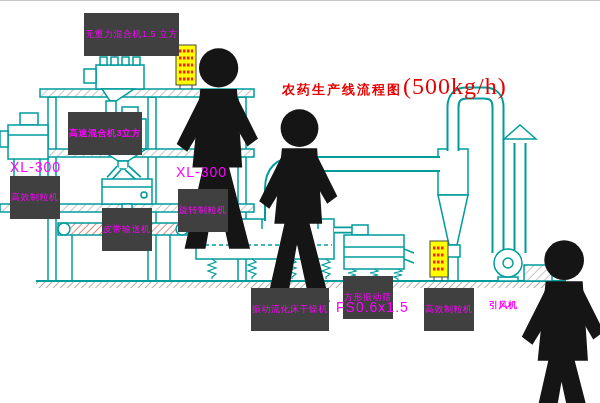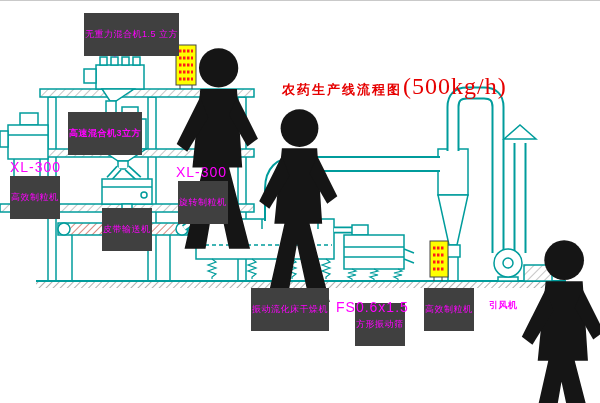--- a/index.html
+++ b/index.html
@@ -205,21 +205,21 @@
 <div class="title">
   <span class="t1">农药生产线流程图</span>
   <span class="t2">(500kg/h)</span>
 </div>
 
 <div class="lbl hl" style="left:84px;top:12px;">无重力混合机1.5 立方</div>
 <div class="lbl hl" style="left:68px;top:111px;font-weight:bold;">高速混合机3立方</div>
 <div class="lbl model" style="left:10px;top:158px;">XL-300</div>
 <div class="lbl hl" style="left:10px;top:175px;">高效制粒机</div>
 <div class="lbl model" style="left:176px;top:163px;">XL-300</div>
-<div class="lbl hl" style="left:178px;top:180px;">旋转制粒机</div>
+<div class="lbl hl" style="left:178px;top:188px;">旋转制粒机</div>
 <div class="lbl hl" style="left:102px;top:207px;">皮带输送机</div>
 <div class="lbl hl" style="left:227px;top:287px;margin-left:24px;">振动流化床干燥机</div>
-<div class="lbl hl" style="left:343px;top:302px;margin-left:12px;">方形振动筛</div>
+<div class="lbl hl" style="left:343px;top:275px;">方形振动筛</div>
 <div class="lbl model" style="left:336px;top:298px;">FS0.6x1.5</div>
 <div class="lbl hl" style="left:424px;top:287px;">高效制粒机</div>
 <div class="lbl" style="left:489px;top:299px;font-weight:bold;">引风机</div>
 
 </div>
 
 </body></html>

